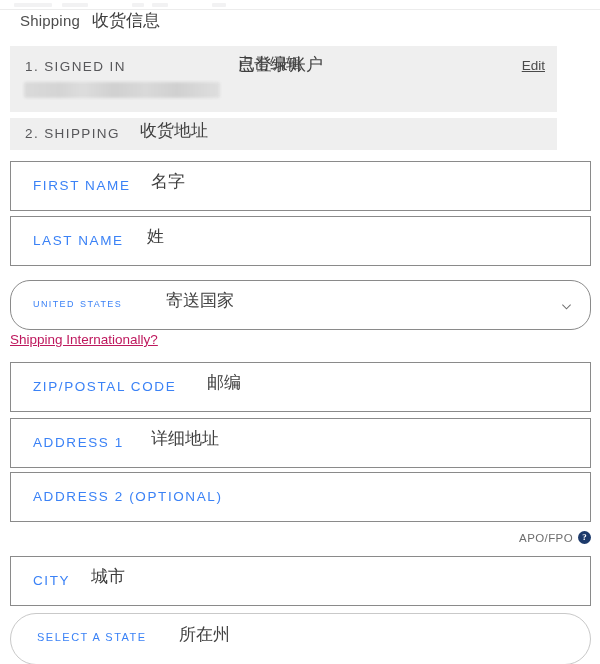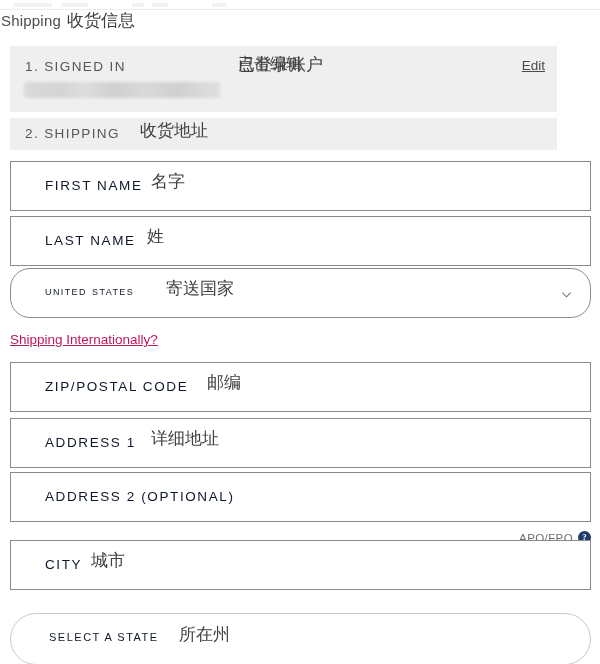--- a/index.html
+++ b/index.html
@@ -36,25 +36,25 @@
   .page {
     position: absolute;
     left: 0; top: 0;
     width: 600px;
     height: 664px;
   }
 
   
   .page-title-row {
     position: absolute;
-    left: 1px;
+    left: 20px;
     top: 12px;
     display: flex;
     align-items: baseline;
-    gap: 6px;
+    gap: 12px;
     white-space: nowrap;
   }
   .page-title {
     font-size: 15px;
     color: #4d4d4d;
     letter-spacing: 0.2px;
   }
   .anno {
     color: #404040;
     font-size: 17px;
@@ -131,23 +131,22 @@
     box-sizing: border-box;
     border: 1px solid #8a8a8a;
     background: #ffffff;
   }
   .field .flabel {
     position: absolute;
     left: 22px;
     top: 16px;
     font-size: 13.5px;
     letter-spacing: 1.6px;
-    color: #0f172a;
-    white-space: nowrap;
-    margin-left: 12px;
+    color: #3b82f6;
+    white-space: nowrap;
   }
   .field .anno {
     position: absolute;
     top: 11px;
     white-space: nowrap;
   }
 
   
   .smallcaps {
     font-variant: small-caps;
@@ -240,21 +239,21 @@
   <div class="field" style="top:161px;">
     <span class="flabel">FIRST NAME</span>
     <span class="anno" style="left:140px;">名字</span>
   </div>
 
   <div class="field" style="top:216px;">
     <span class="flabel">LAST NAME</span>
     <span class="anno" style="left:136px;">姓</span>
   </div>
 
-  <div class="field" style="top:268px;border-radius:20px;">
+  <div class="field" style="top:280px;border-radius:20px;">
     <span class="flabel smallcaps" style="top:14px;letter-spacing:1.4px;">United States</span>
     <span class="anno" style="left:155px;">寄送国家</span>
     <svg class="chevron" viewBox="0 0 12 12">
       <path d="M1.5 4 L6 8.5 L10.5 4" fill="none" stroke="#6f6f6f" stroke-width="1.1"></path>
     </svg>
   </div>
 
   <span class="link-intl">Shipping Internationally?</span>
 
   <div class="field" style="top:362px;">
@@ -269,21 +268,21 @@
 
   <div class="field" style="top:472px;padding-left:21px;">
     <span class="flabel">ADDRESS 2 (OPTIONAL)</span>
   </div>
 
   <div class="apo-row">
     <span class="apo-text">APO/FPO</span>
     <span class="help-icon">?</span>
   </div>
 
-  <div class="field" style="top:540px;padding-left:35px;">
+  <div class="field" style="top:556px;padding-left:35px;">
     <span class="flabel">CITY</span>
     <span class="anno" style="left:80px;">城市</span>
   </div>
 
   <div class="field pill" style="top:613px;height:52px;">
     <span class="flabel" style="left:26px;top:17px;font-size:11px;letter-spacing:1.5px;">SELECT A STATE</span>
     <span class="anno" style="left:168px;top:12px;">所在州</span>
   </div>
 
 </div>

